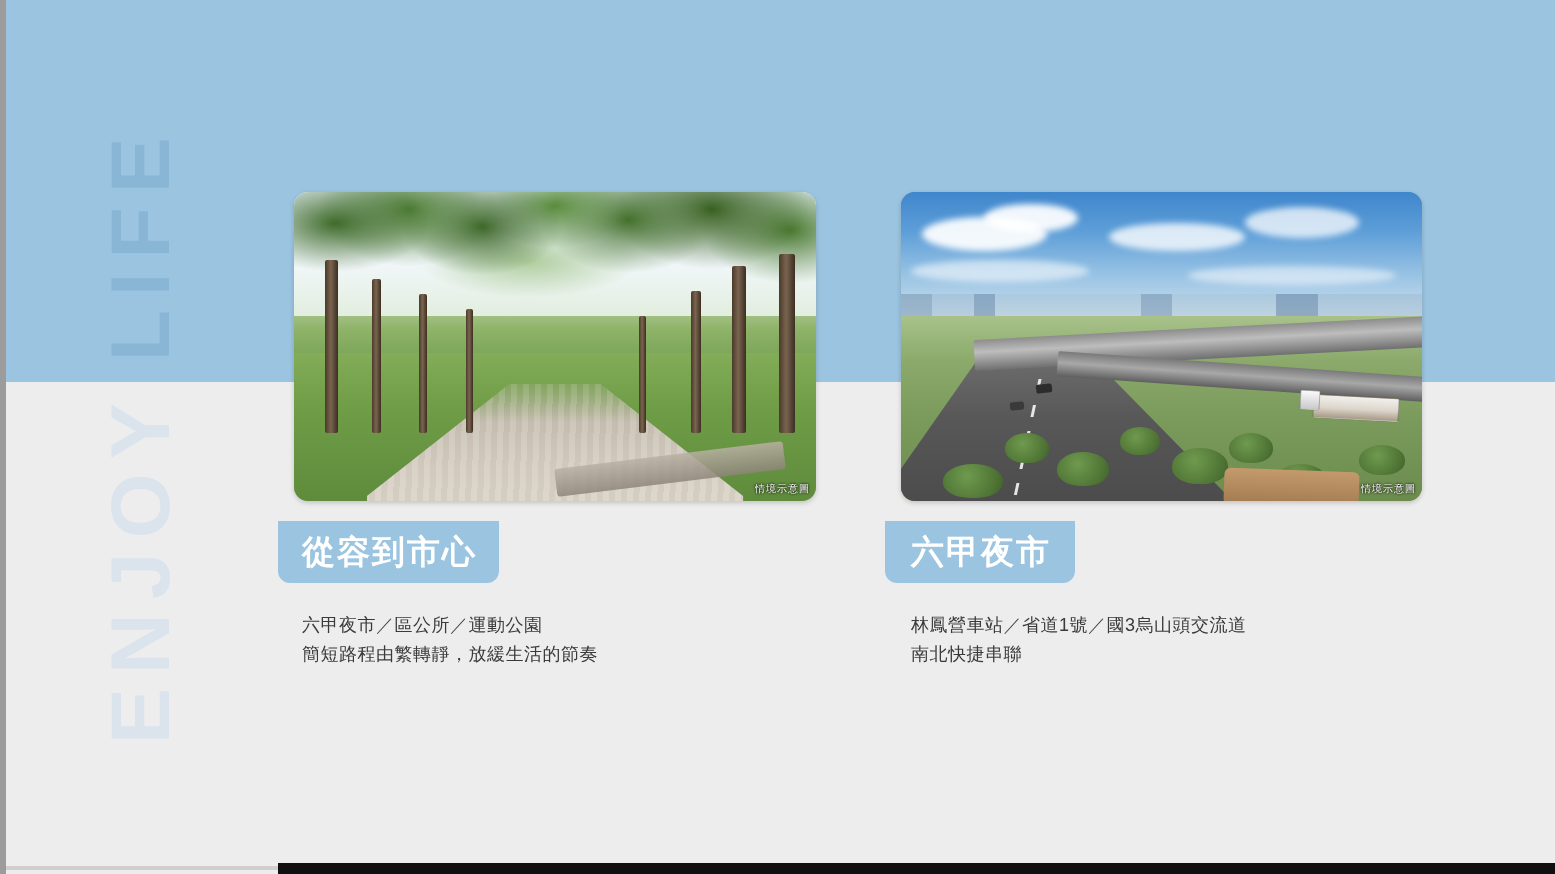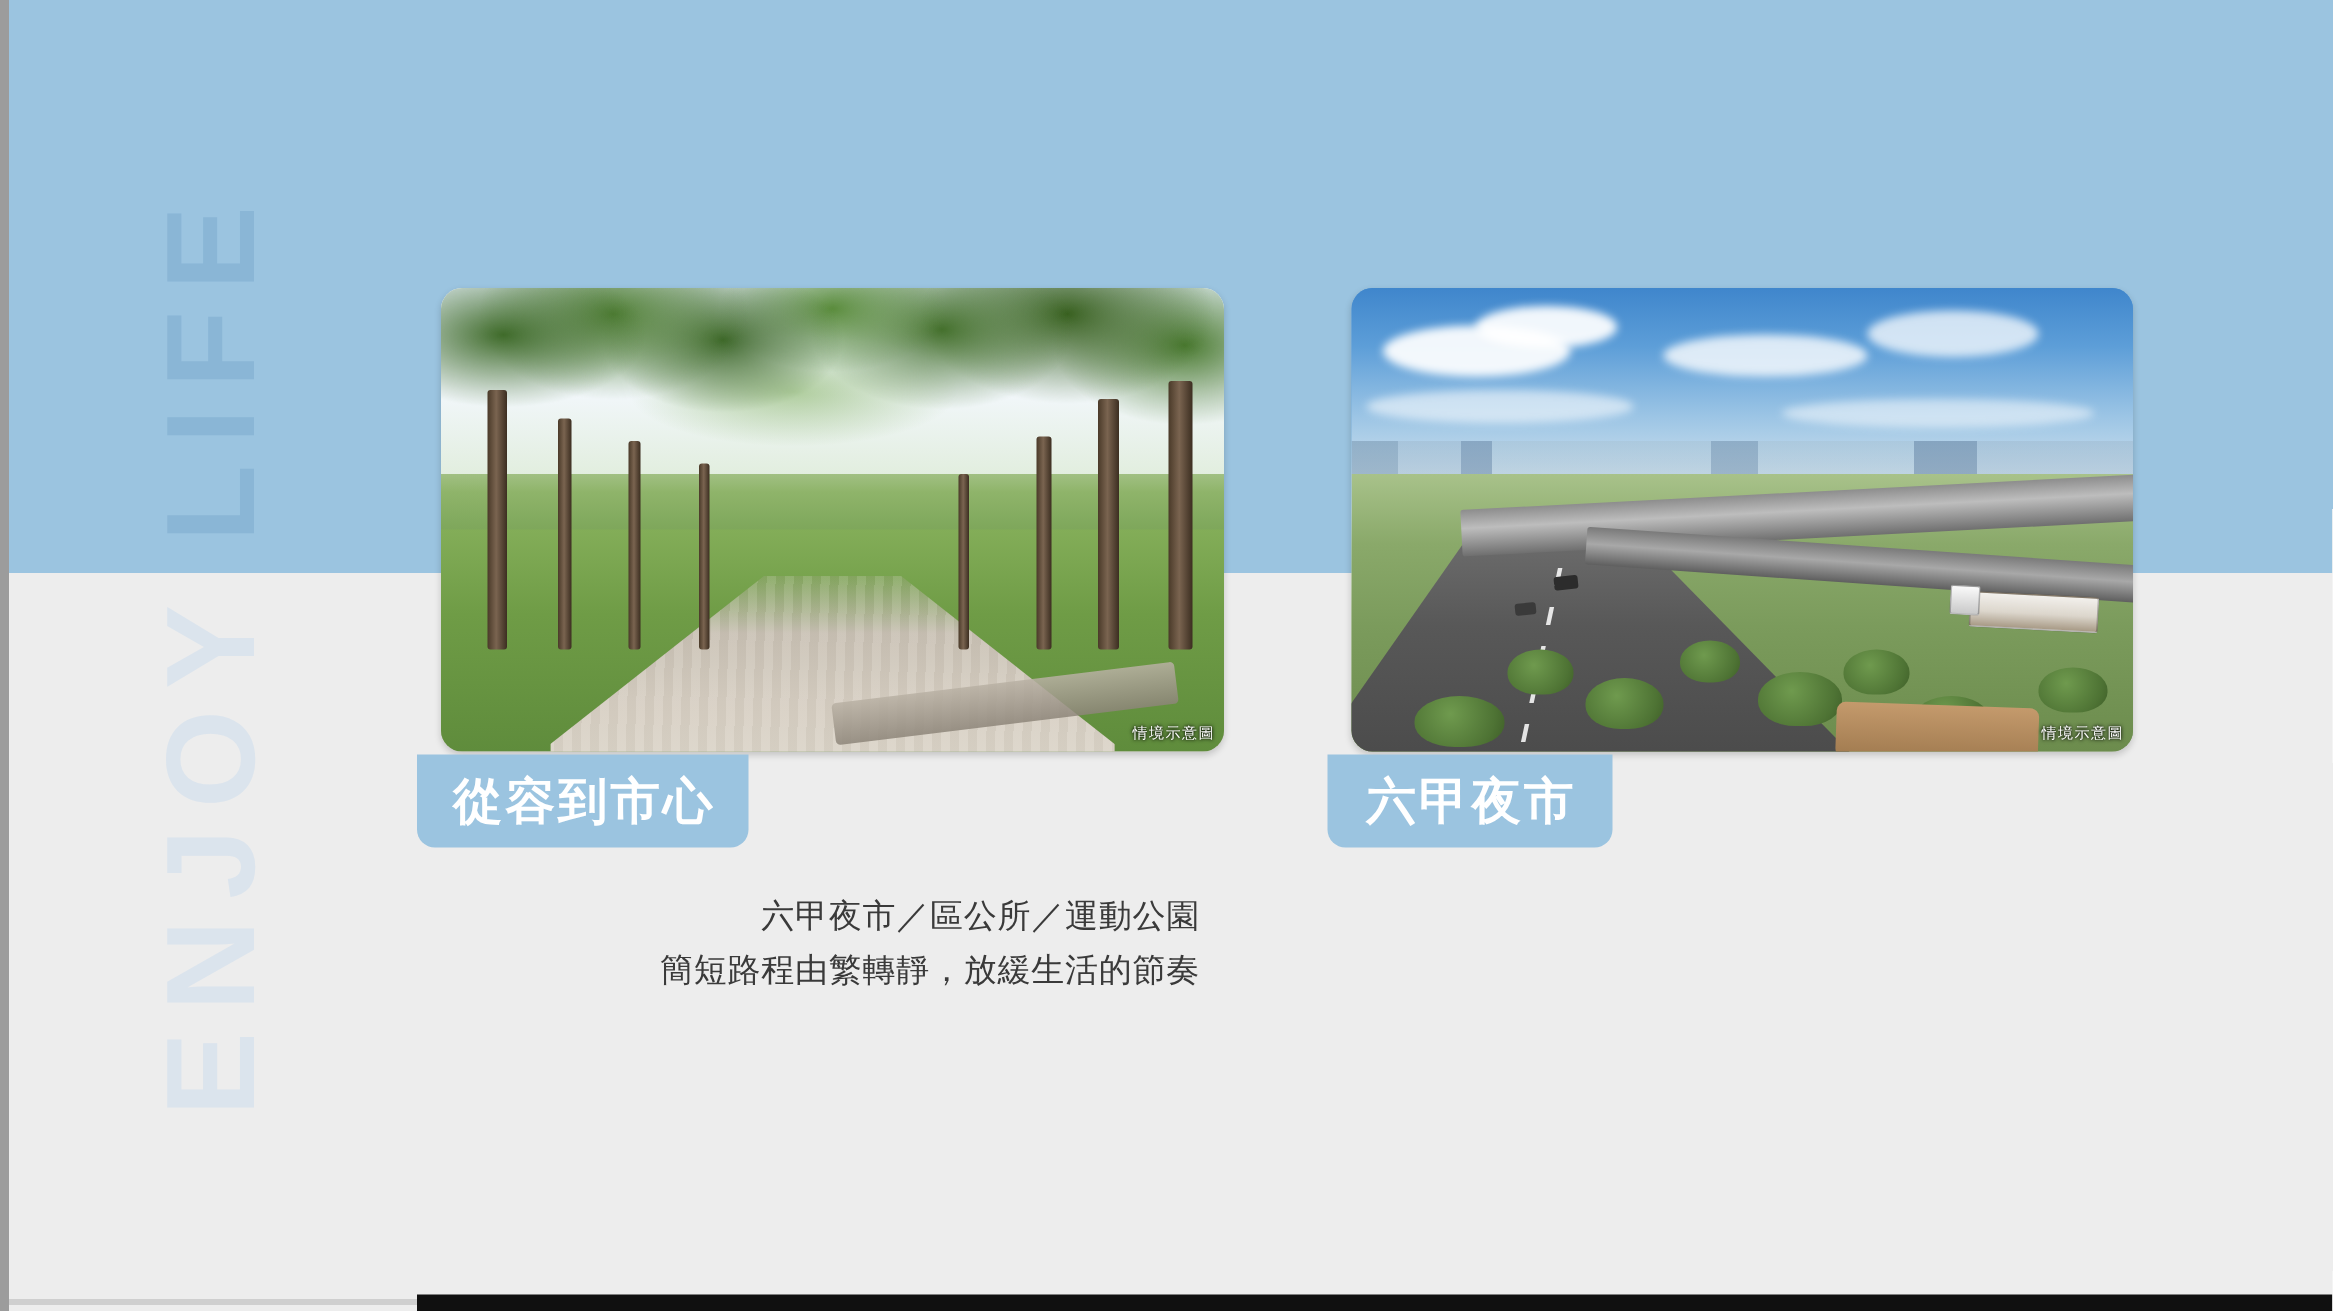--- a/index.html
+++ b/index.html
@@ -281,43 +281,42 @@
     letter-spacing:1px;
     text-shadow:0 0 3px rgba(0,0,0,.85), 0 0 2px rgba(0,0,0,.9);
     z-index:4;
     white-space:nowrap;
   }
 
   
   .badge{
     position:relative;
     display:inline-block;
-    margin-top:2px;
+    margin-top:20px;
     background:#9bc4e0;
     color:#ffffff;
     font-family:"Liberation Sans","DejaVu Sans",sans-serif;
     font-size:33px;
     font-weight:bold;
     letter-spacing:2px;
     line-height:1;
     padding:14px 22px 15px 24px;
     border-radius:0 0 12px 12px;
   }
 
   
   .desc{
     margin-top:28px;
     padding-left:24px;
     font-family:"Liberation Sans","DejaVu Sans",sans-serif;
-    font-size:22px;
+    font-size:18px;
     line-height:1.62;
     color:#3a3a3a;
     letter-spacing:.5px;
     white-space:pre-line;
-    text-align:right;
   }
   .card-right .desc{ padding-left:26px; }
   .card-right .badge{ padding:14px 24px 15px 26px; }
 
   
   .bottom-bar{
     position:absolute;
     left:278px; bottom:0;
     width:1277px; height:11px;
     background:#101010;
@@ -401,18 +400,20 @@
       <div class="bush b5"></div>
       <div class="bush b6"></div>
       <div class="bush b7"></div>
       <div class="bush b8"></div>
       <div class="dirt"></div>
       <div class="watermark">情境示意圖</div>
     </div>
 
     <div class="badge">六甲夜市</div>
 
+    <div class="desc">林鳳營車站／省道1號／國3烏山頭交流道
+南北快捷串聯</div>
   </div>
 
   <div class="bottom-bar-left"></div>
   <div class="bottom-bar"></div>
 
 </div>
 
 </body></html>

